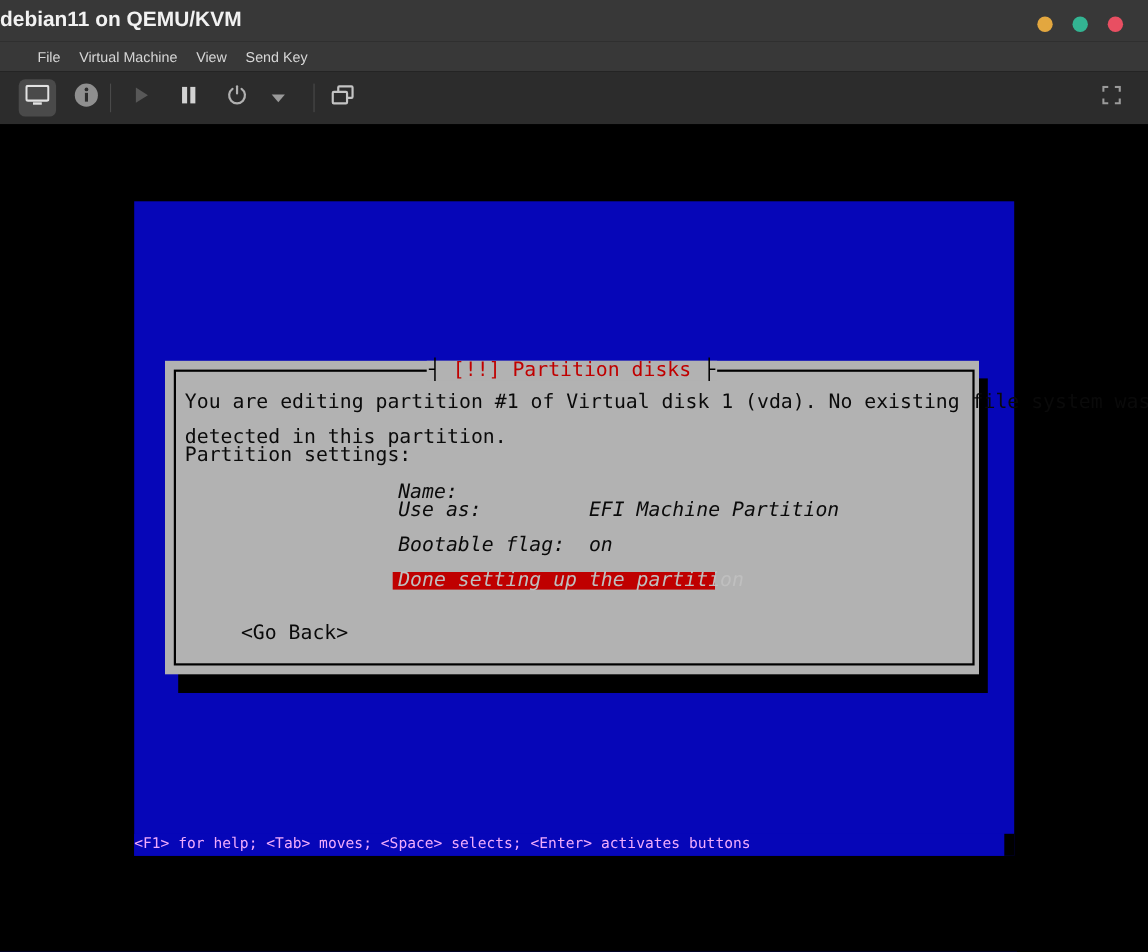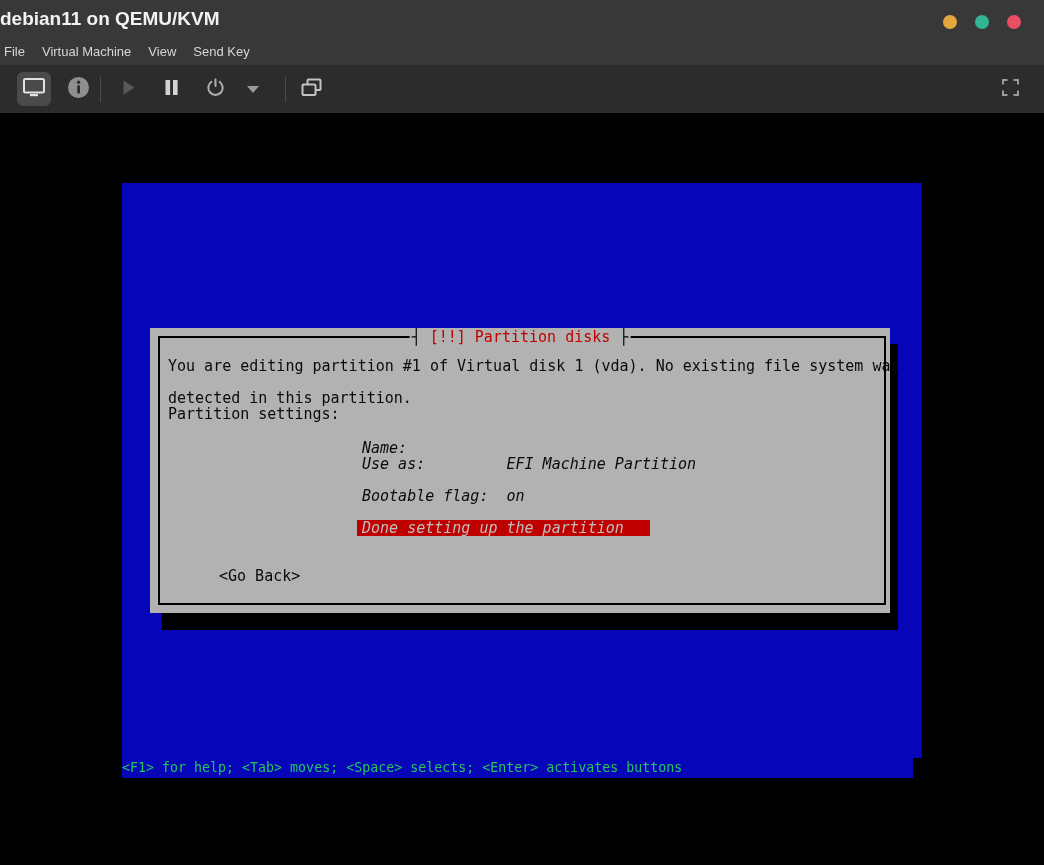--- a/index.html
+++ b/index.html
@@ -19,42 +19,42 @@
   
   .titlebar{position:absolute;left:0;top:0;width:1044px;height:38px;background:#383838;}
   .window-title{position:absolute;left:0;right:17px;top:0;height:38px;line-height:38px;
     text-align:left;color:#f2f2f2;font-size:19px;font-weight:bold;}
   .dot{position:absolute;top:15px;width:14px;height:14px;border-radius:50%;}
   .dot-yellow{left:943px;background:var(--dot-yellow);}
   .dot-green{left:975px;background:var(--dot-green);}
   .dot-red{left:1007px;background:var(--dot-red);}
 
   .menubar{position:absolute;left:0;top:38px;width:1044px;height:27px;background:#383838;
-    display:flex;align-items:center;padding-left:4px;gap:17px;}
+    display:flex;align-items:center;padding-left:34px;gap:17px;}
   .menu-item{color:#d6d6d6;font-size:13px;line-height:27px;cursor:default;}
 
   .toolbar{position:absolute;left:0;top:65px;width:1044px;height:48px;background:#2c2c2c;}
   .tbtn{position:absolute;top:7px;width:34px;height:34px;border-radius:6px;
     display:flex;align-items:center;justify-content:center;}
   .tbtn.active{background:#4a4a4a;}
   .tsep{position:absolute;top:11px;width:1px;height:26px;background:#4a4a4a;}
   .caret{width:0;height:0;border-left:6px solid transparent;border-right:6px solid transparent;
     border-top:7px solid #9a9a9a;}
 
   
   .vm-area{position:absolute;left:0;top:113px;width:1044px;height:752px;background:#000;}
   .screen{position:absolute;left:122px;top:183px;width:800px;height:595px;background:var(--screen-blue);
     font-family:"DejaVu Sans Mono","Liberation Mono",monospace;font-size:13.3px;}
   .corner-gap{position:absolute;left:791px;top:575px;width:9px;height:20px;background:#000;}
   .help-line{position:absolute;left:0;top:575px;width:791px;height:20px;line-height:20px;
-    color:#22c55e;white-space:pre;background:var(--screen-blue);}
+    color:#f0abfc;white-space:pre;background:var(--screen-blue);}
 
   .dialog-shadow{position:absolute;left:162px;top:344px;width:736px;height:286px;background:#000;}
   .dialog{position:absolute;left:150px;top:328px;width:740px;height:285px;background:var(--dialog-gray);
-    font-family:"DejaVu Sans Mono","Liberation Mono",monospace;font-size:15px;color:#0a0a0a;}
+    font-family:"DejaVu Sans Mono","Liberation Mono",monospace;font-size:18px;color:#0a0a0a;}
   .dialog-border{position:absolute;left:8px;top:8px;width:728px;height:269px;border:2px solid #000;}
   .dialog-title{position:absolute;top:0;left:50%;transform:translateX(-50%);height:18px;line-height:18px;
     background:var(--dialog-gray);white-space:pre;padding:0 2px;}
   .dialog-title .tick{color:#000;}
   .dialog-title .ttl{color:var(--title-red);}
   .intro{position:absolute;left:18px;top:30px;line-height:16px;white-space:pre;}
   .section-label{position:absolute;left:18px;top:78px;line-height:16px;white-space:pre;}
   .rows{position:absolute;left:212px;top:112px;font-style:italic;}
   .row{height:16px;line-height:16px;white-space:pre;}
   .row.selected{background:var(--highlight-red);color:var(--highlight-text);

